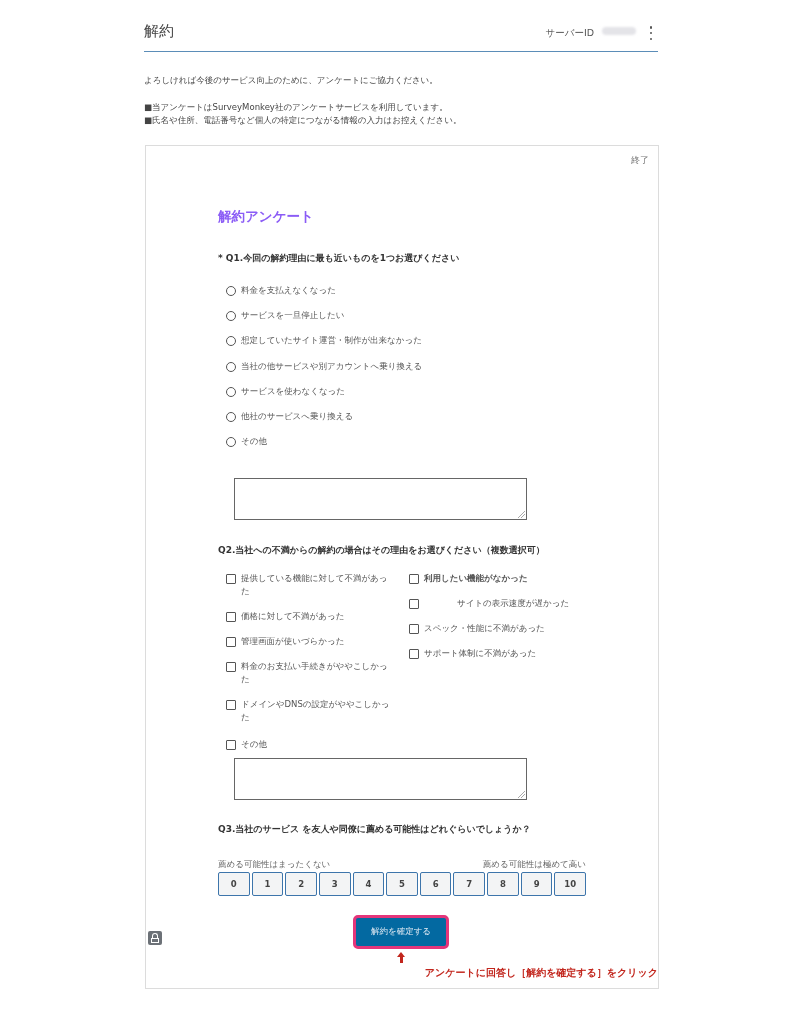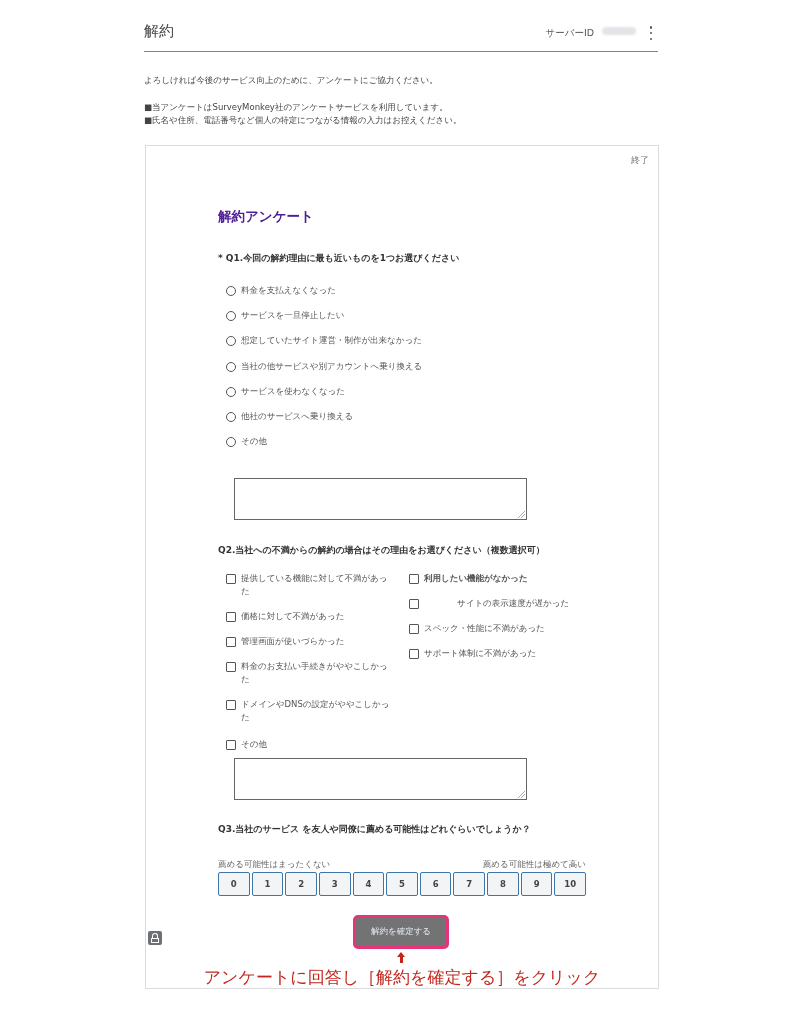--- a/index.html
+++ b/index.html
@@ -13,21 +13,21 @@
   .kebab { position: absolute; right: 4px; top: 6px; width: 6px; height: 14px; display: flex; flex-direction: column; justify-content: space-between; align-items: center; cursor: pointer; }
   .kebab span { display: block; width: 2.5px; height: 2.5px; background: #555; border-radius: 50%; }
 
   .intro { position: absolute; left: 144px; top: 74px; font-size: 8.5px; color: #444; line-height: 13px; }
   .intro p { margin: 0; }
   .intro .gap { height: 14px; }
 
   .survey-frame { position: absolute; left: 145px; top: 145px; width: 514px; height: 844px; border: 1px solid #dcdcdc; background: #fff; padding-left: 40px; }
   .exit-link { position: absolute; right: 9px; top: 8px; font-size: 9px; color: #777; cursor: pointer; }
 
-  .survey-title { position: absolute; left: 72px; top: 62px; font-size: 13.5px; font-weight: bold; color: #4c1d95; }
+  .survey-title { position: absolute; left: 72px; top: 62px; font-size: 13.5px; font-weight: bold; color: #8b5cf6; }
 
   .question { position: absolute; left: 72px; font-size: 9px; font-weight: bold; color: #333; }
 
   .radio-list { position: absolute; left: 80px; top: 132px; }
   .radio-item { display: flex; align-items: center; height: 25.3px; font-size: 8.5px; color: #555; cursor: pointer; }
   .radio-circle { width: 10px; height: 10px; border: 1.3px solid #555; border-radius: 50%; margin-right: 5px; flex-shrink: 0; }
 
   .textarea { position: absolute; width: 293px; height: 42px; border: 1.3px solid #666; background: #fff; }
   .resize-grip { position: absolute; right: 1px; bottom: 1px; width: 7px; height: 7px;
     background: linear-gradient(135deg, transparent 0 45%, #aaa 45% 52%, transparent 52% 68%, #aaa 68% 75%, transparent 75%); }
@@ -38,27 +38,27 @@
 
   .scale-labels { position: absolute; left: 72px; top: 713px; width: 368px; font-size: 8.5px; color: #666; }
   .scale-labels .right { position: absolute; right: 0; top: 0; }
   .scale { position: absolute; left: 72px; top: 726px; width: 368px; height: 24px; display: flex; gap: 2px; }
   .scale-btn { flex: 1; border: 1.5px solid #3d75ab; background: #f3f4f5; border-radius: 2px; display: flex; align-items: center; justify-content: center; font-size: 8.5px; font-weight: bold; color: #444; cursor: pointer; }
 
   .lock-icon { position: absolute; left: 2px; top: 785px; width: 14px; height: 14px; background: #6c7177; border-radius: 2px; }
   .lock-icon::before { content: ""; position: absolute; left: 4px; top: 2px; width: 6px; height: 5px; border: 1.2px solid #fff; border-bottom: none; border-radius: 3px 3px 0 0; box-sizing: border-box; }
   .lock-icon::after { content: ""; position: absolute; left: 3px; top: 6.5px; width: 8px; height: 5px; border: 1.2px solid #fff; box-sizing: border-box; }
 
-  .confirm-btn { position: absolute; left: 207px; top: 769px; width: 96px; height: 34px; background: #737373; border: 3px solid #e4357a; border-radius: 5px; color: #e8eef6; font-size: 8.5px; display: flex; align-items: center; justify-content: center; cursor: pointer; }
+  .confirm-btn { position: absolute; left: 207px; top: 769px; width: 96px; height: 34px; background: #0369a1; border: 3px solid #e4357a; border-radius: 5px; color: #e8eef6; font-size: 8.5px; display: flex; align-items: center; justify-content: center; cursor: pointer; }
 
   .arrow-icon { position: absolute; left: 251px; top: 806px; width: 8px; height: 12px; }
   .arrow-icon::before { content: ""; position: absolute; left: 0; top: 0; border-left: 4px solid transparent; border-right: 4px solid transparent; border-bottom: 5px solid #c2261d; }
   .arrow-icon::after { content: ""; position: absolute; left: 2.5px; top: 5px; width: 3px; height: 6px; background: #c2261d; }
 
-  .annotation { position: absolute; left: 0; width: 100%; top: 820px; text-align: center; font-size: 17px; font-weight: normal; color: #c2261d; }
+  .annotation { position: absolute; left: 0; width: 100%; top: 820px; text-align: right; font-size: 10px; font-weight: bold; color: #c2261d; }
 </style>
 </head>
 <body>
 
 <div class="header">
   <div class="page-title">解約</div>
   <div class="server-id">
     <span>サーバーID</span>
     <span class="server-id-value"></span>
   </div>

